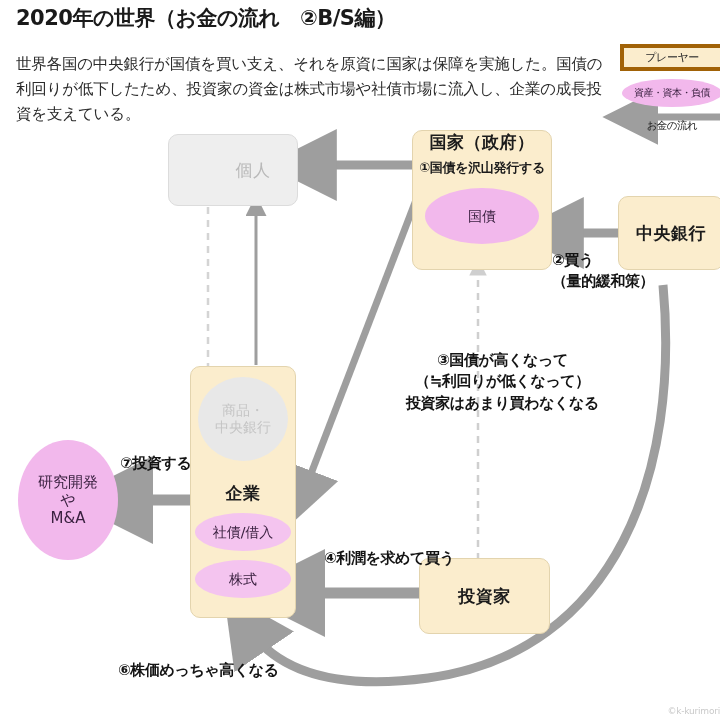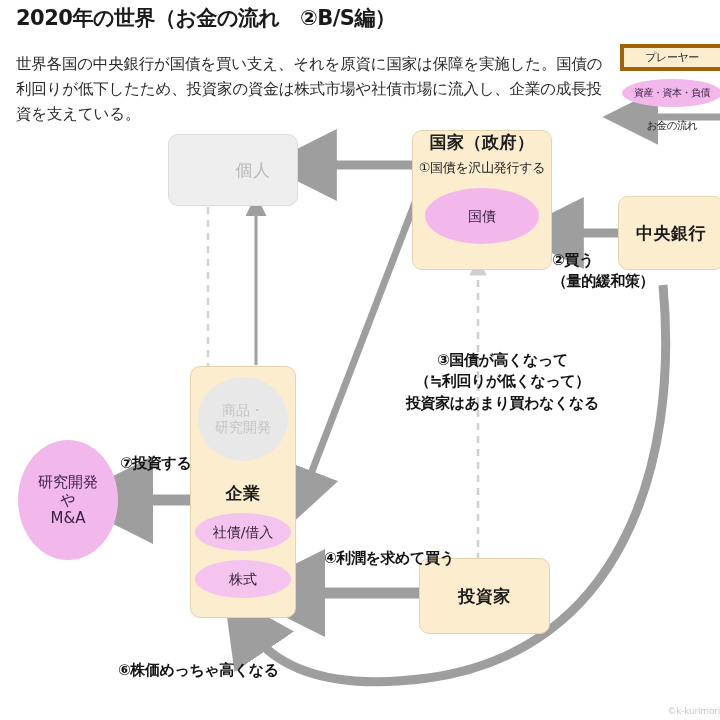--- a/index.html
+++ b/index.html
@@ -33,21 +33,21 @@
   
   .player{
     background:#fbedcd;border:1px solid #e3d4ae;border-radius:10px;
     display:flex;flex-direction:column;align-items:center;
   }
   .player.muted{background:#eeeeee;border-color:#dcdcdc;}
   .player-name{
     font-size:17px;font-weight:bold;color:#1b1b1b;letter-spacing:0.5px;
   }
   .player.muted .player-name{color:#b9b9b9;font-weight:normal;margin-left:40px;}
-  .player-note{font-size:13px;font-weight:normal;color:#1b1b1b;letter-spacing:-0.3px;}
+  .player-note{font-size:13px;font-weight:bold;color:#1b1b1b;letter-spacing:-0.3px;}
 
   
   .oval{
     border-radius:50%;
     background:#f2b8ec;
     display:flex;align-items:center;justify-content:center;
     text-align:center;line-height:1.2;
     color:#3a2140;font-size:14px;
   }
   .oval.soft{background:#f4c4ef;}
@@ -152,21 +152,21 @@
     <div class="player-note" style="margin-top:5px;">①国債を沢山発行する</div>
     <div class="oval" style="margin-top:11px;width:114px;height:56px;">国債</div>
   </div>
 
   <div class="node player" style="left:610px;top:196px;width:106px;height:74px;justify-content:center;">
     <div class="player-name">中央銀行</div>
   </div>
 
   <div class="node player" style="left:182px;top:366px;width:106px;height:252px;padding-top:10px;">
     <div class="oval grey" style="width:90px;height:84px;white-space:pre-line;font-size:14px;">商品・
-研究開発</div>
+中央銀行</div>
     <div class="player-name" style="margin-top:21px;">企業</div>
     <div class="oval soft" style="margin-top:8px;width:96px;height:38px;">社債/借入</div>
     <div class="oval soft" style="margin-top:9px;width:96px;height:38px;">株式</div>
   </div>
 
   <div class="node player" style="left:411px;top:558px;width:131px;height:76px;justify-content:center;">
     <div class="player-name">投資家</div>
   </div>
 
   <div class="node oval" style="left:10px;top:440px;width:100px;height:120px;white-space:pre-line;font-size:15px;color:#3a2140;">研究開発

